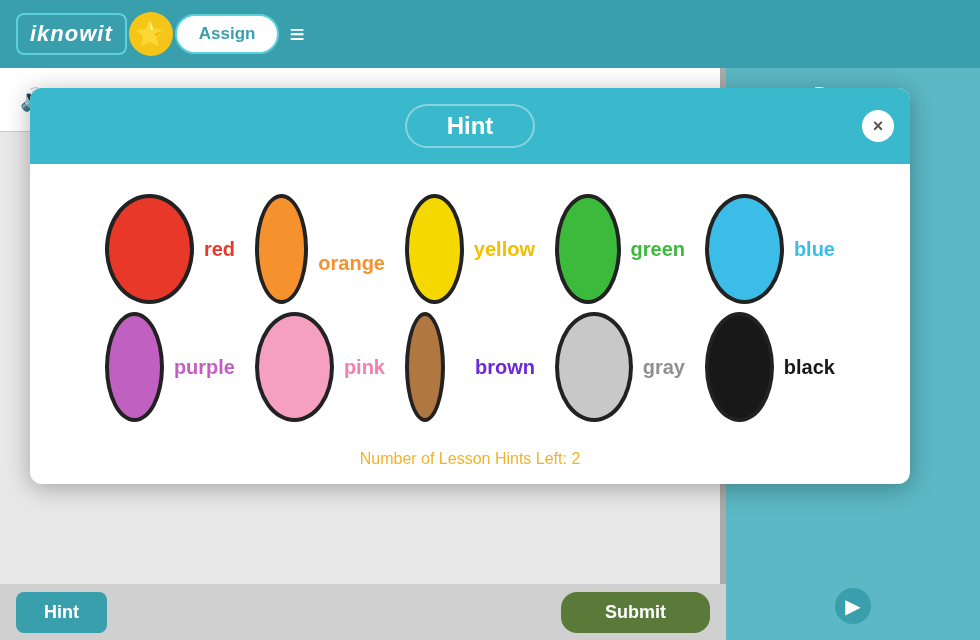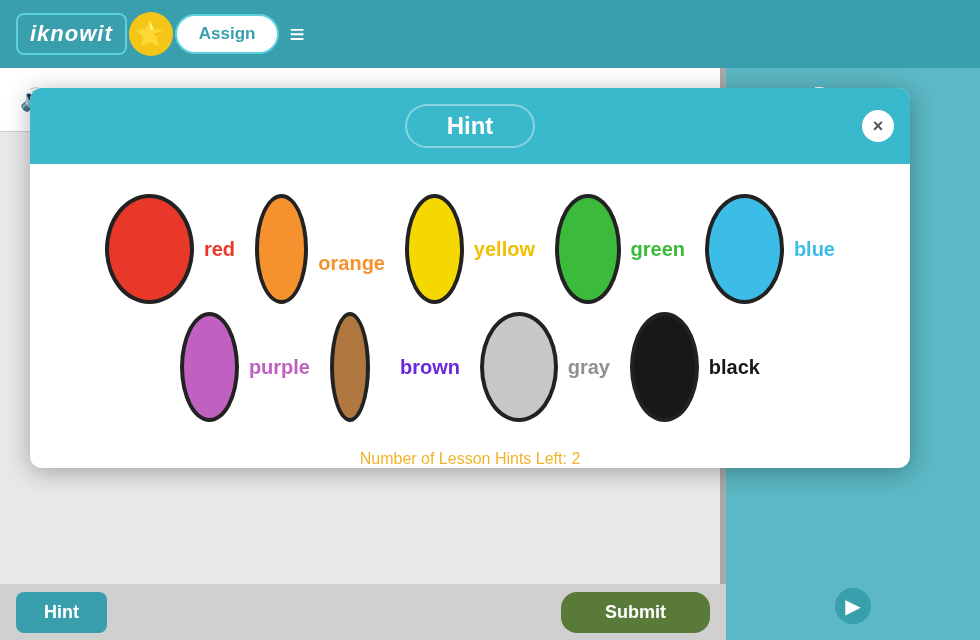--- a/index.html
+++ b/index.html
@@ -247,20 +247,21 @@
     }
     .color-label {
       font-size: 20px;
       font-weight: bold;
     }
 
     .hints-left {
       text-align: center;
       font-size: 16px;
       color: #f0b429;
+      padding-bottom: 16px;
     }
 
     
     .circle-red { background: #e8382a; }
     .circle-orange { background: #f5922e; }
     .circle-yellow { background: #f5d800; }
     .circle-green { background: #3cba3c; }
     .circle-blue { background: #3bbde8; }
     .circle-purple { background: #c060c0; }
     .circle-pink { background: #f5a0c0; }
@@ -352,20 +353,24 @@
           <span class="color-label label-blue">blue</span>
         </div>
       </div>
 
       <div class="colors-row">
         <div class="color-item">
           <div class="color-circle circle-purple"></div>
           <span class="color-label label-purple">purple</span>
         </div>
         <div class="color-item">
+          <div class="color-circle circle-pink"></div>
+          <span class="color-label label-pink">pink</span>
+        </div>
+        <div class="color-item">
           <div class="color-circle circle-brown"></div>
           <span class="color-label label-brown">brown</span>
         </div>
         <div class="color-item">
           <div class="color-circle circle-gray"></div>
           <span class="color-label label-gray">gray</span>
         </div>
         <div class="color-item">
           <div class="color-circle circle-black"></div>
           <span class="color-label label-black">black</span>

